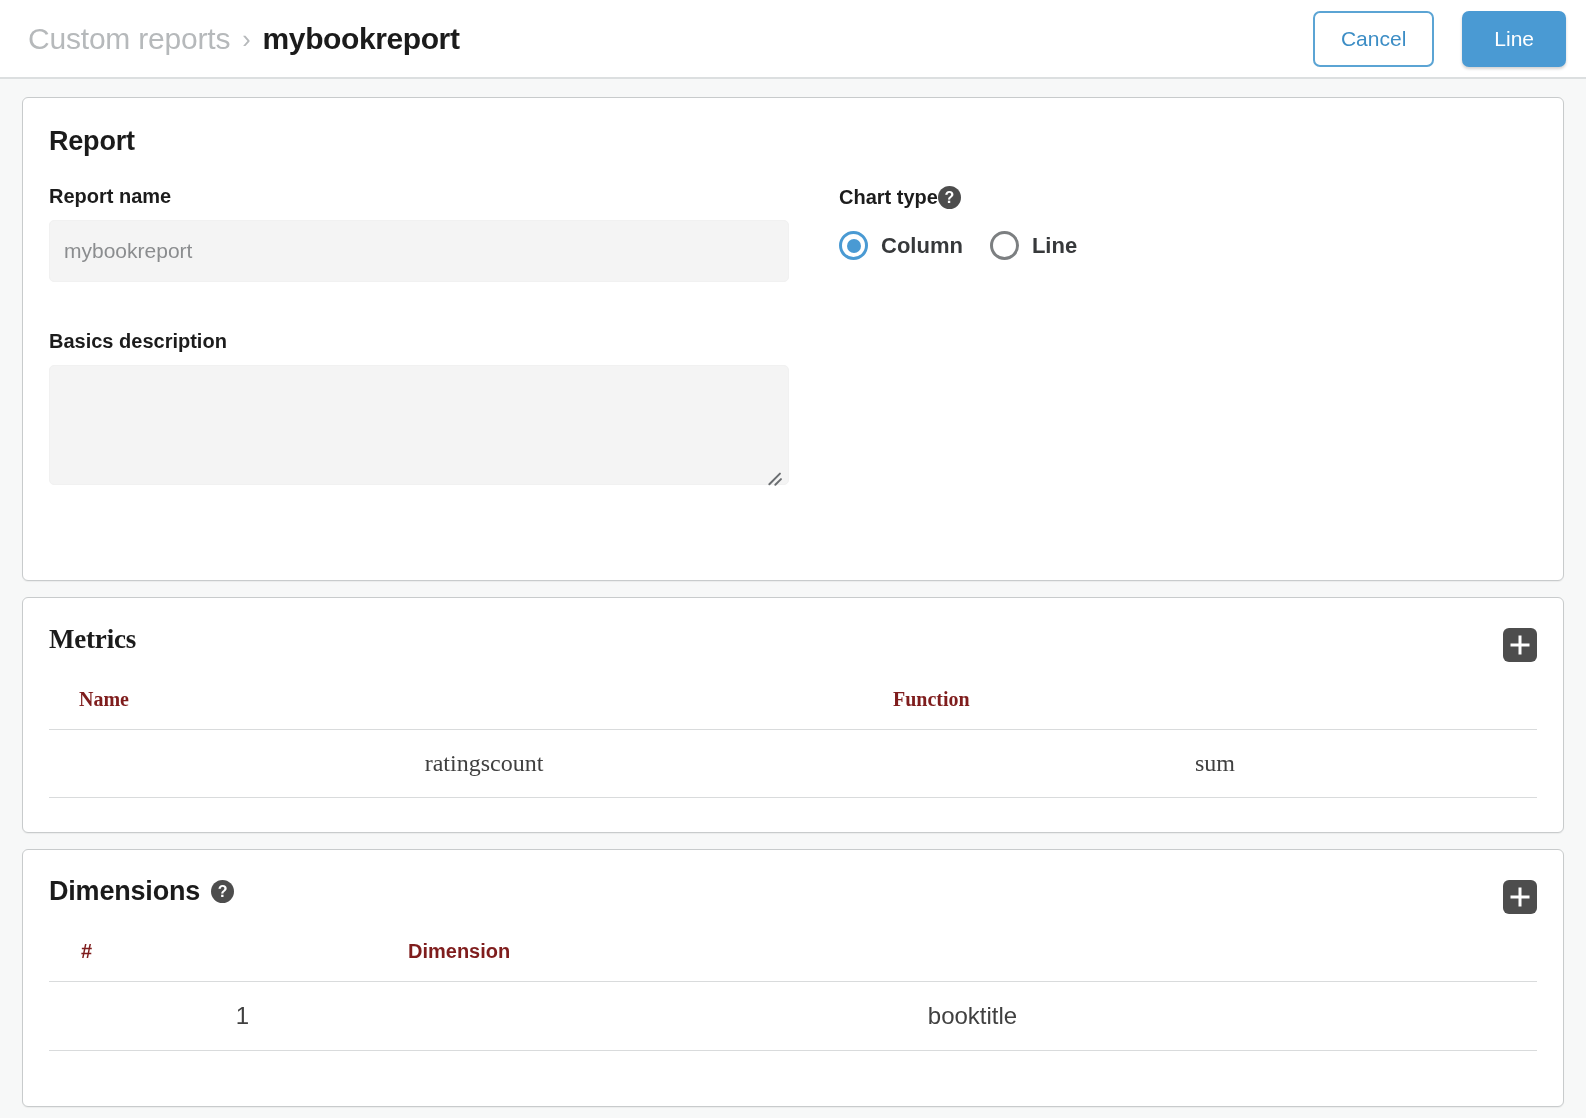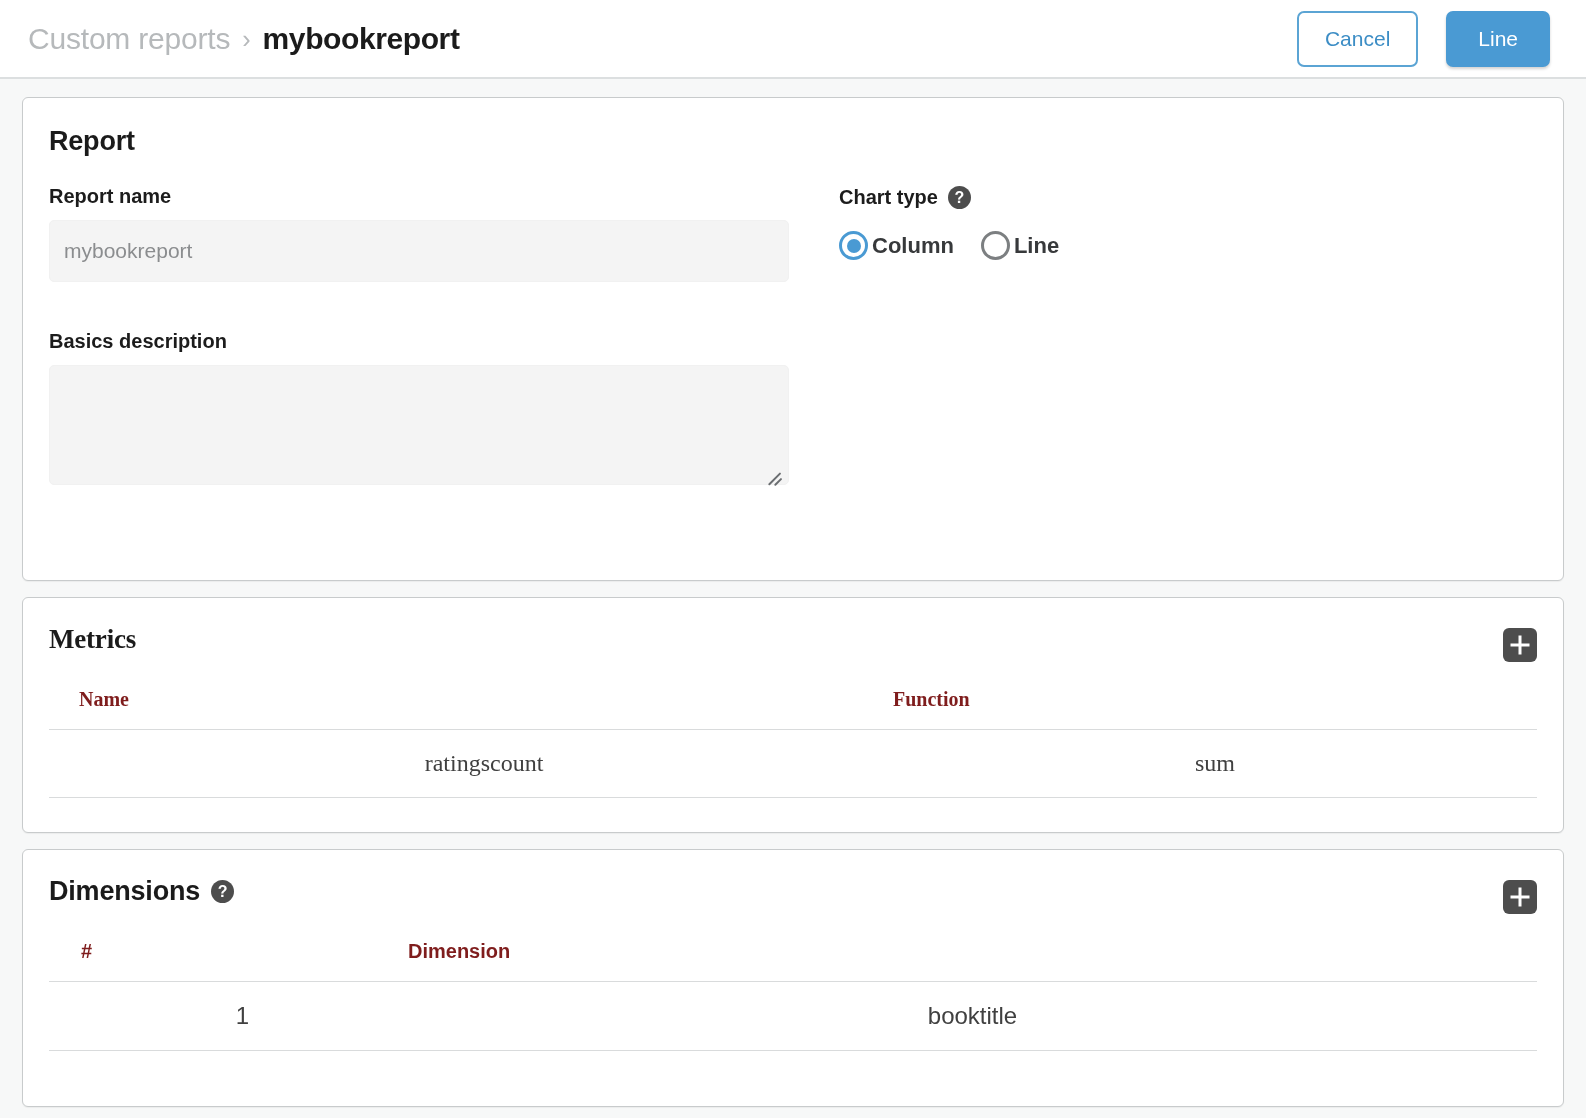--- a/index.html
+++ b/index.html
@@ -21,21 +21,21 @@
     overflow: hidden;
   }
 
   
   .topbar {
     flex: 0 0 79px;
     background: #ffffff;
     border-bottom: 2px solid #dcdfe0;
     display: flex;
     align-items: center;
-    padding: 0 36px 0 28px;
+    padding: 0 20px 0 28px;
     justify-content: flex-end;
   }
 
   .breadcrumb {
     display: flex;
     align-items: baseline;
     gap: 12px;
     flex: 1 1 auto;
     min-width: 0;
   }
@@ -217,21 +217,21 @@
   .radio-row {
     display: flex;
     align-items: center;
     gap: 27px;
     margin-top: 22px;
   }
 
   .radio-opt {
     display: flex;
     align-items: center;
-    gap: 4px;
+    gap: 13px;
     cursor: pointer;
     justify-content: flex-end;
   }
 
   .radio-mark {
     width: 29px;
     height: 29px;
     border-radius: 50%;
     border: 3px solid #7c7f81;
     background: #ffffff;
@@ -366,21 +366,21 @@
               <span class="resize-grip">
                 <i></i>
                   <i></i>
               </span>
             </div>
           </div>
 
         </div>
 
         <div class="basics-right">
-          <div class="field-label" style="display:flex;align-items:flex-start;gap:10px;">
+          <div class="field-label" style="display:flex;align-items:flex-start;">
             <span>Chart type</span>
             <span class="help-icon">
               <span>?</span>
             </span>
           </div>
 
           <div class="radio-row">
             <label class="radio-opt selected">
               <span class="radio-mark"></span>
               <span class="radio-label">Column</span>

